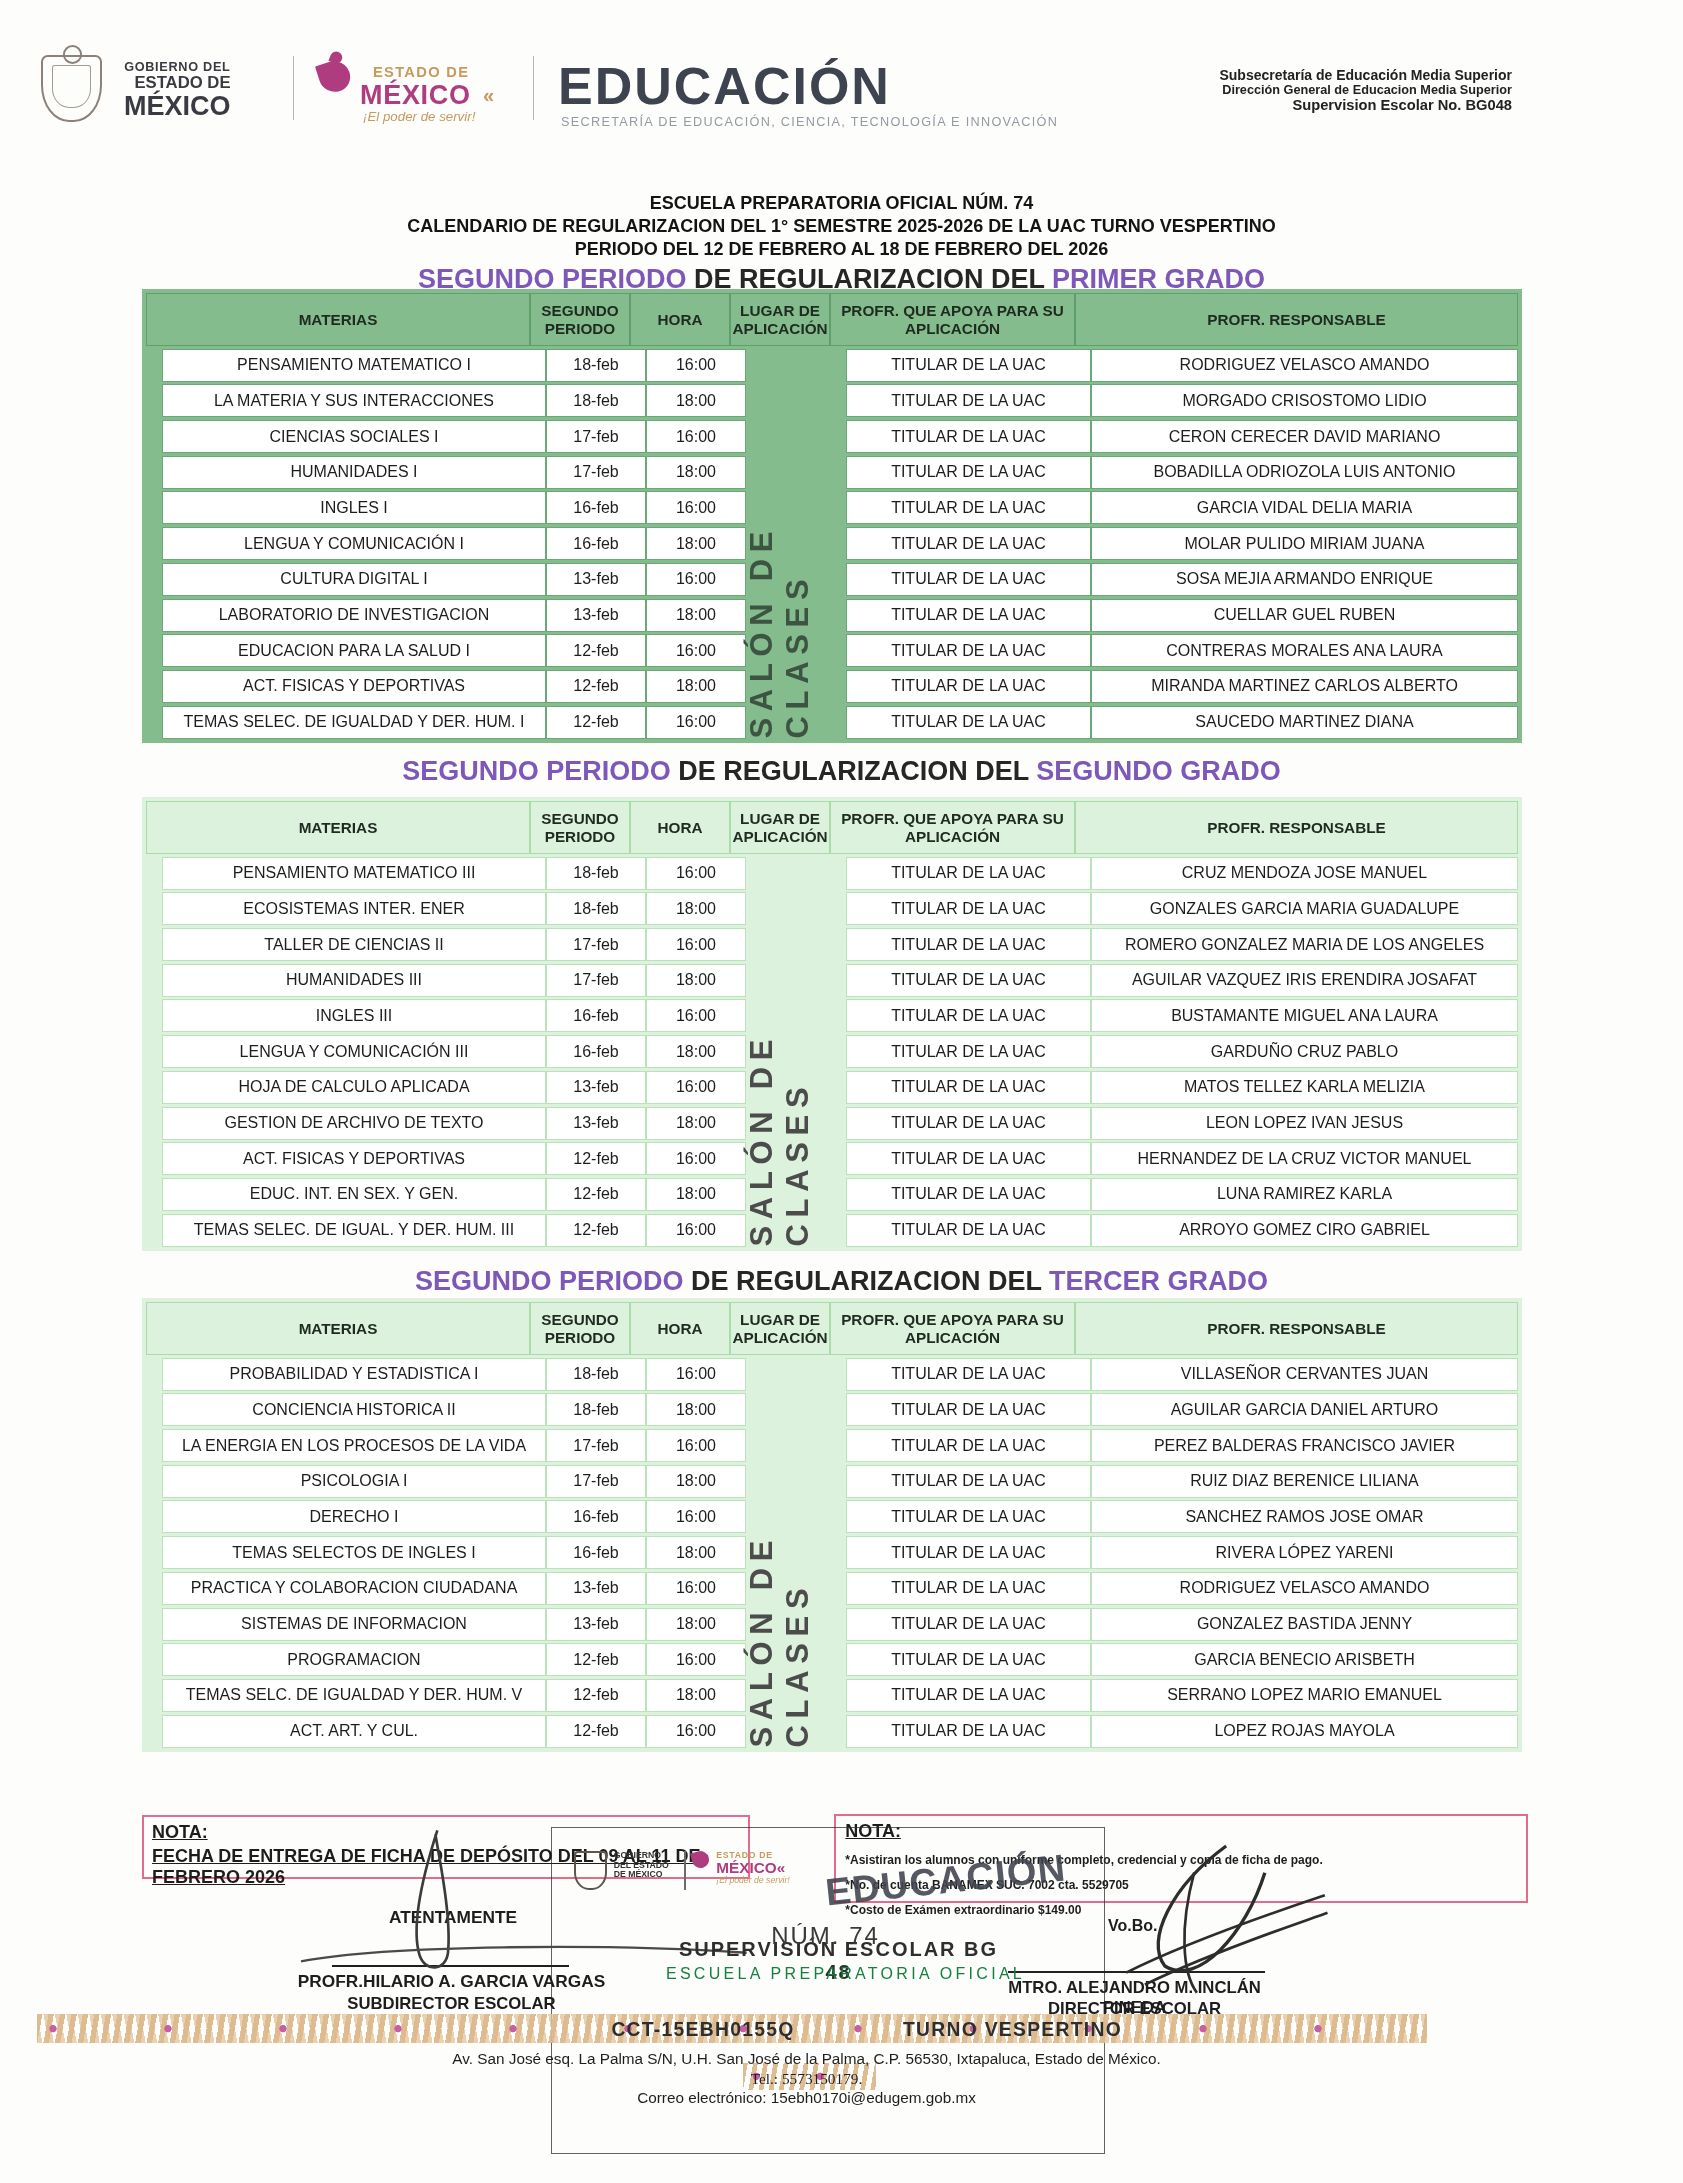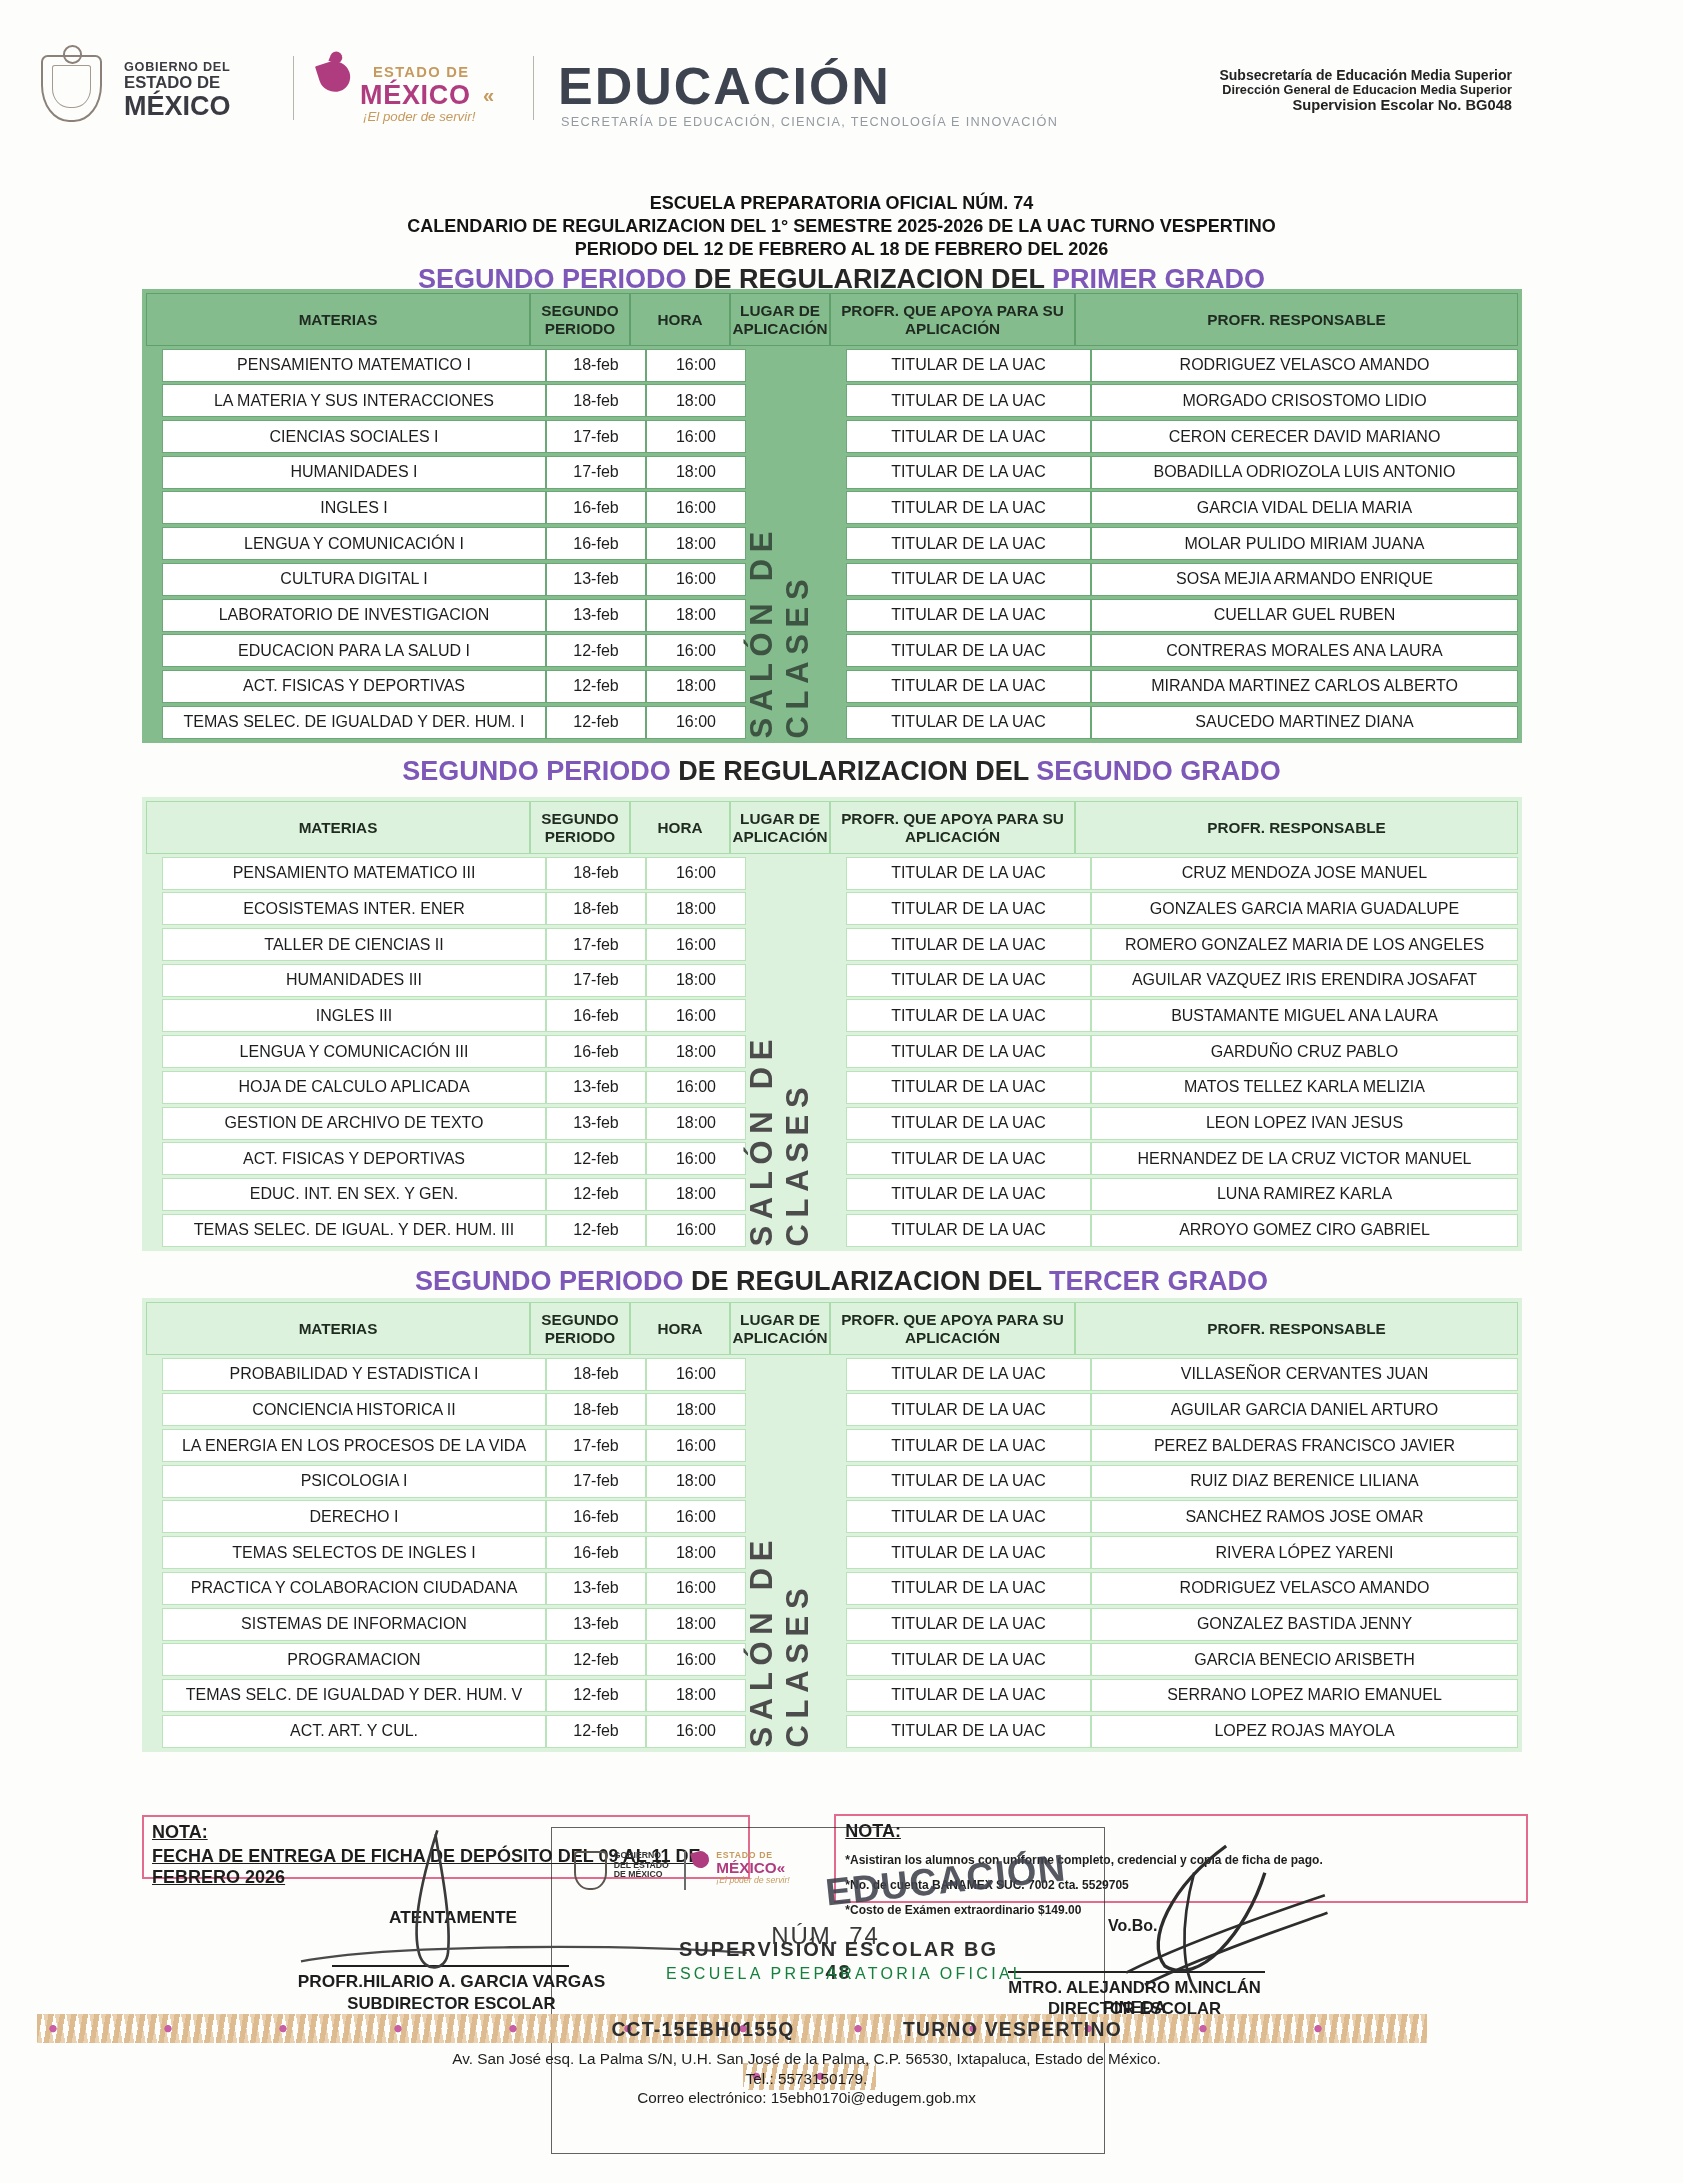--- a/index.html
+++ b/index.html
@@ -6,21 +6,21 @@
   .page{position:relative;width:1683px;height:2183px;background:#fdfdfb;
         font-family:"Liberation Sans",sans-serif;color:#1d1d1d;overflow:hidden;margin:0 auto;}
 
   
   .shield{position:absolute;left:41px;top:55px;width:61px;height:67px;
           border:2.7px solid #8b8178;border-radius:6.7px 6.7px 46% 46%/6.7px 6.7px 55% 55%;box-sizing:border-box;}
   .shield:before{content:"";position:absolute;left:20px;top:-12px;width:14.7px;height:14.7px;
           border:2px solid #8b8178;border-radius:50%;}
   .shield:after{content:"";position:absolute;left:9.3px;top:8px;right:9.3px;bottom:12px;
           border:1.3px solid #a39a90;border-radius:2.7px 2.7px 45% 45%;}
-  .gob-text{position:absolute;left:124px;top:61px;line-height:1.05;color:#3a3a42;font-weight:bold;}
+  .gob-text{position:absolute;left:124px;top:61px;line-height:1.05;color:#3a3a42;font-weight:bold;text-align:right;}
   .gob-text .g1{font-size:12.7px;letter-spacing:0.7px;}
   .gob-text .g2{font-size:16.7px;}
   .gob-text .g3{font-size:27px;}
   .hdr-div{position:absolute;top:56px;width:1.3px;height:64px;background:#b9b4ae;}
   .bird{position:absolute;left:319px;top:61px;width:31px;height:31px;background:#b03c80;
         border-radius:4% 60% 55% 60%;transform:rotate(-18deg);}
   .bird:after{content:"";position:absolute;left:17.3px;top:-8px;width:12px;height:12px;background:#b03c80;
         border-radius:50% 50% 50% 0;transform:rotate(40deg);}
   .edomex-small{position:absolute;left:373px;top:64px;color:#c69a5e;font-weight:bold;font-size:14.7px;letter-spacing:1.3px;}
   .edomex-name{position:absolute;left:360px;top:80px;color:#b03c80;font-weight:bold;font-size:27px;letter-spacing:0.7px;}
@@ -101,21 +101,21 @@
       repeating-linear-gradient(80deg,rgba(228,198,158,.8) 0 5.3px,rgba(255,255,255,0) 5.3px 11.3px);
     background-size:115px 29px,auto,auto;background-repeat:repeat-x,repeat,repeat;}
   .laurel-mini{position:absolute;left:743px;top:2063px;width:133px;height:27px;z-index:1;
     background-image:
       radial-gradient(circle at 13.3px 13.3px,#c85fa5 0 3.3px,rgba(0,0,0,0) 4px),
       repeating-linear-gradient(100deg,rgba(221,185,140,.95) 0 4.7px,rgba(255,255,255,0) 4.7px 10px);
     background-size:64px 27px,auto;background-repeat:repeat-x,repeat;}
 
   
   .addr,.tel,.email{position:absolute;left:400px;width:813px;text-align:center;font-size:15.3px;color:#1e1e1e;z-index:4;}
-  .addr{top:2050px;} .tel{top:2070px;} .email{top:2089px;}
+  .addr{top:2050px;} .tel{top:2070px;font-family:Liberation Serif, serif;} .email{top:2089px;}
 
   
   .atent{position:absolute;left:373px;top:1907px;width:160px;text-align:center;font-weight:bold;font-size:17.3px;z-index:3;}
   .sig{position:absolute;z-index:4;}
   .sigline-left{position:absolute;left:332px;top:1965px;width:237px;border-top:2.7px solid #1f1f1f;}
   .name-left{position:absolute;left:285px;top:1971px;width:333px;text-align:center;font-weight:bold;font-size:17.3px;}
   .role-left{position:absolute;left:285px;top:1994px;width:333px;text-align:center;font-weight:bold;font-size:16.7px;}
   .vobo{position:absolute;left:1108px;top:1917px;font-weight:bold;font-size:16px;z-index:5;}
   .sigline-right{position:absolute;left:1008px;top:1971px;width:257px;border-top:2px solid #222;}
   .name-right{position:absolute;left:978px;top:1978px;width:313px;text-align:center;font-weight:bold;font-size:16.7px;}

